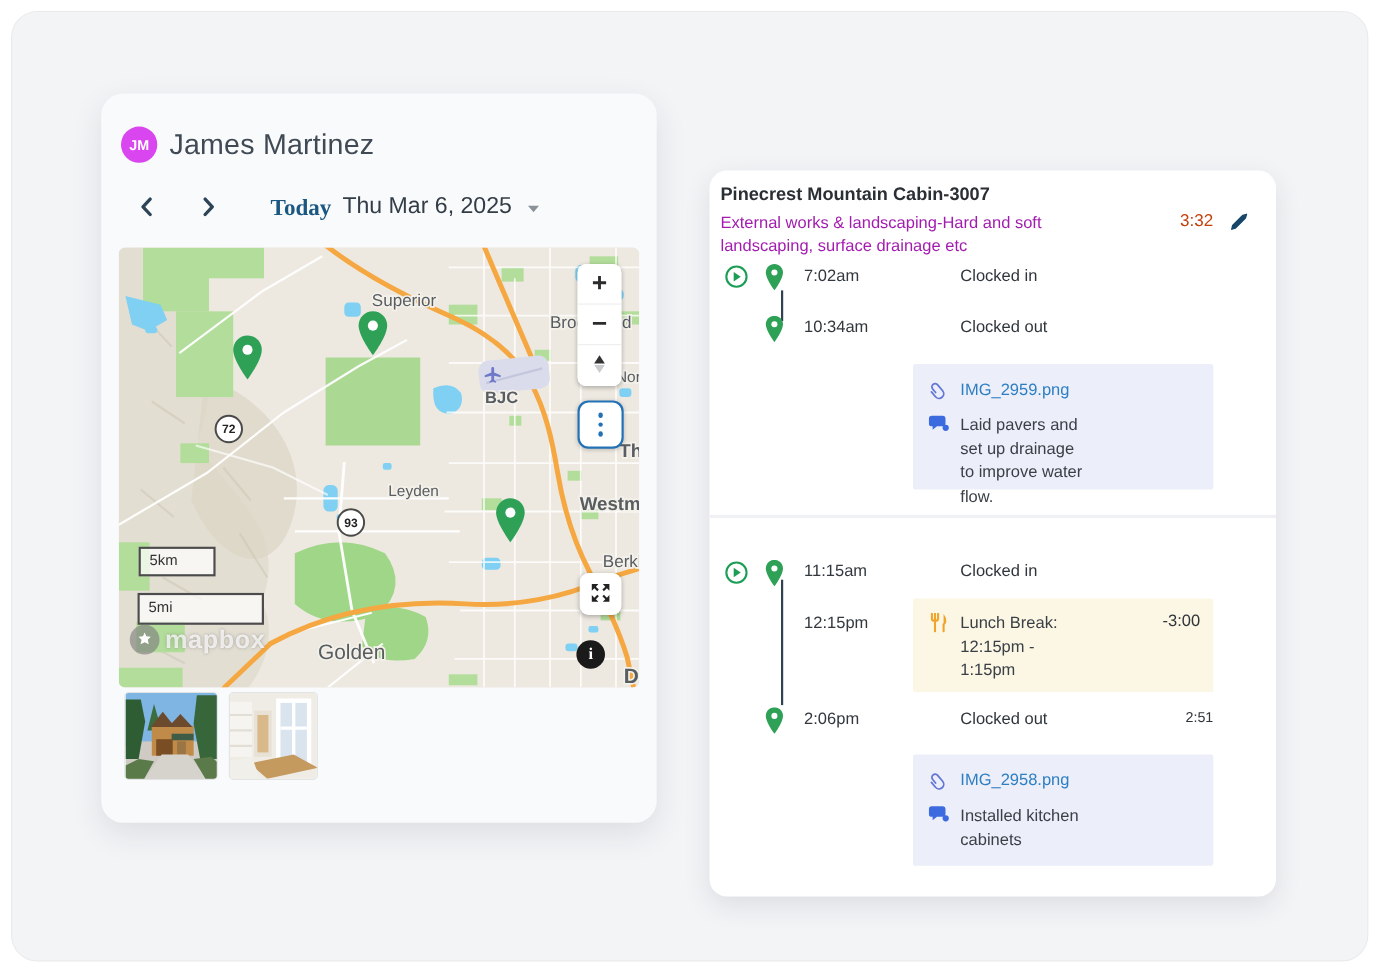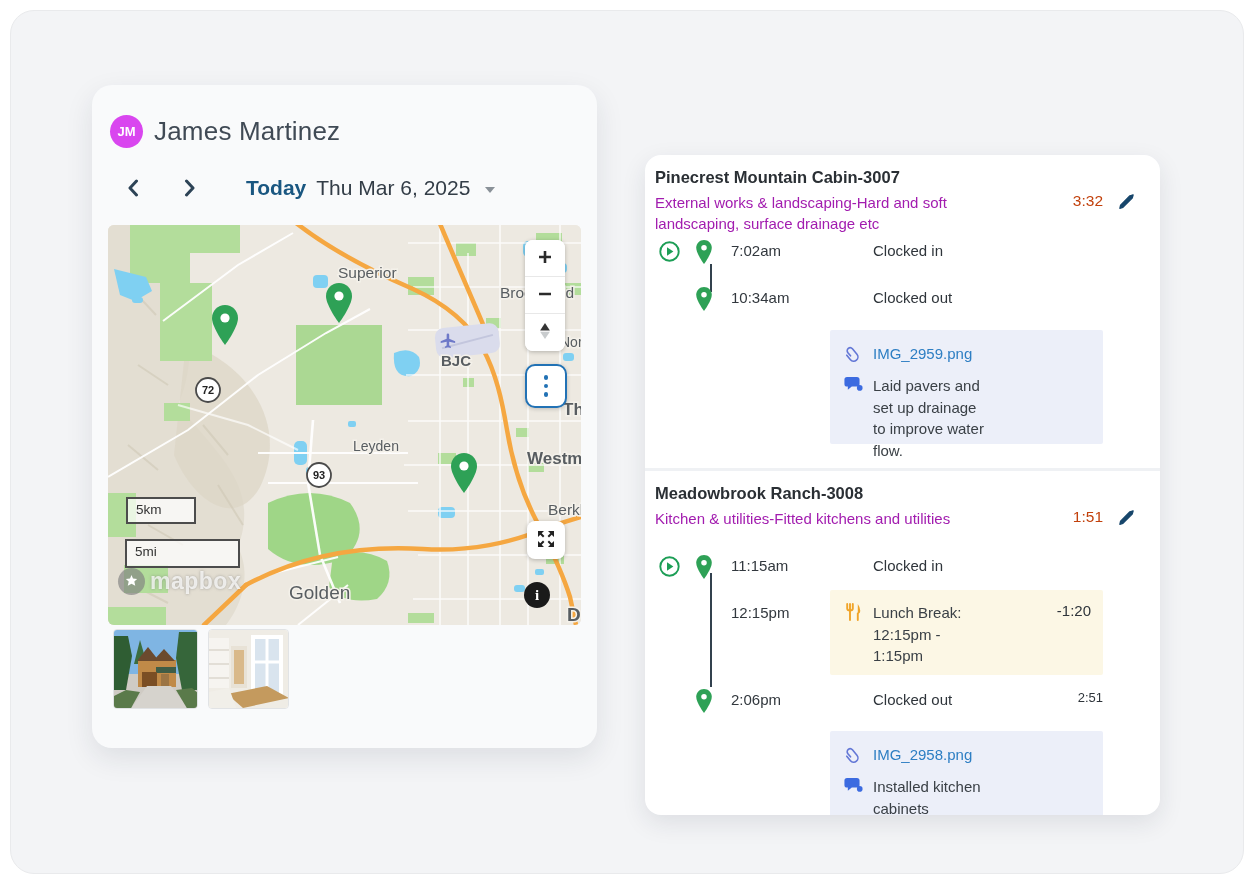--- a/index.html
+++ b/index.html
@@ -11,21 +11,21 @@
   .left-card { position:absolute; left:92px; top:85px; width:505px; height:663px;
     background:#f9fafb; border-radius:20px; box-shadow:0 10px 28px rgba(30,40,60,.10); }
   .lc-head { display:flex; align-items:center; gap:11px; margin:30px 0 0 18px; }
   .avatar { width:33px; height:33px; border-radius:50%; background:#d946ef; color:#fff;
     font-size:13px; font-weight:700; display:flex; align-items:center; justify-content:center; }
   .name { font-size:26px; color:#404a55; font-weight:400; letter-spacing:.2px; }
   .lc-nav { display:flex; align-items:center; margin:25px 0 0 31px; height:30px; }
   .chev { background:none; border:none; cursor:pointer; width:20px; height:24px; display:flex; align-items:center; justify-content:center; }
   .chev svg { display:block; }
   .chev-l { margin-right:37px; } .chev-r { margin-right:46px; }
-  .today { background:none; border:none; cursor:pointer; font-family:Liberation Sans, sans-serif; font-size:21px; font-weight:700; color:#1a5781; }
+  .today { background:none; border:none; cursor:pointer; font-family:Liberation Serif, serif; font-size:21px; font-weight:700; color:#1a5781; }
   .datebtn { background:none; border:none; cursor:pointer; font-family:inherit; display:flex; align-items:center; margin-left:10px; }
   .datetxt { font-size:21px; color:#333d47; }
   .caret { width:0; height:0; border-left:5.5px solid transparent; border-right:5.5px solid transparent;
     border-top:6px solid #8a9198; margin-left:15px; margin-top:3px; }
 
   
   .map { position:relative; margin:22px 16px 0 16px; width:473px; height:400px;
     border-radius:6px; overflow:hidden; background:#ede9e1; cursor:grab; }
   .map svg.base { position:absolute; inset:0; }
   .mlabel { paint-order:stroke; stroke:#f4f1ea; stroke-width:3px; fill:#585d61; font-family:"Liberation Sans",sans-serif; }
@@ -406,34 +406,20 @@
               <div class="comment">Laid pavers and set up drainage to improve water flow.</div>
             </div>
           </div>
         </div>
       </div>
     </section>
 
     <div class="divider"></div>
 
     <section class="job">
-      <div class="jrow">
-        <div class="jtitle">
-          <div class="jt">Meadowbrook Ranch-3008</div>
-          <div class="js">Kitchen &amp; utilities-Fitted kitchens and utilities</div>
-        </div>
-        <div class="jtotal">1:51</div>
-        <button class="jpencil">
-          <span>
-            <svg width="19" height="19" viewBox="0 0 20 20">
-                <path d="M3 17.2 L3.8 13.8 L13.6 4 L17 3 L16 6.4 L6.2 16.2 Z M12.5 5.1 l2.4 2.4" fill="#17466b" stroke="#17466b" stroke-width="1.4" stroke-linejoin="round"></path>
-              </svg>
-          </span>
-        </button>
-      </div>
       <div class="events" style="margin-top:25px;">
         <div class="connector" style="top:18px; height:114px;"></div>
         <div class="jrow" style="min-height:35px;">
           <div class="playcell">
             <button class="playbtn">
               <span>
                 <svg width="21" height="21" viewBox="0 0 21 21">
                     <circle cx="10.5" cy="10.5" r="9.2" fill="none" stroke="#1d9e56" stroke-width="1.9"></circle>
                     <polygon points="8,6.2 14.4,10.5 8,14.8" fill="#1d9e56"></polygon>
                   </svg>
@@ -457,21 +443,21 @@
           <div class="time" style="padding-top:13px;">12:15pm</div>
           <div class="lunchbox" style="height:85px;">
             <span class="bicon">
               <svg width="16" height="18" viewBox="0 0 16 18" stroke="#f0a429" stroke-width="1.9" stroke-linecap="round" fill="none">
                 <path d="M2.2 1 V5.4 M5 1 V5.4 M7.8 1 V5.4 M5 5.4 V17 M2.2 5.4 q0 2 2.8 2 q2.8 0 2.8 -2"></path>
                 <path d="M12.8 17 V1 q2.5 3.4 2.5 7 q0 2.4 -2.5 3" fill="#f0a429" stroke="none"></path>
                 <path d="M12.8 17 V10.5"></path>
               </svg>
             </span>
             <div class="lunchtxt">Lunch Break: 12:15pm - 1:15pm</div>
-            <div class="lunchval">-1:20</div>
+            <div class="lunchval">-3:00</div>
           </div>
         </div>
         <div class="jrow" style="min-height:24px; margin-top:14px;">
           <div></div>
           <div class="pincell">
             <span>
               <svg width="18" height="24" viewBox="0 0 26 40">
                   <path d="M13 0C5.8 0 0 5.8 0 13c0 9.8 13 27 13 27s13-17.2 13-27C26 5.8 20.2 0 13 0z" fill="#2ea156"></path>
                   <circle cx="13" cy="13" r="4.6" fill="#fff"></circle>
                 </svg>

